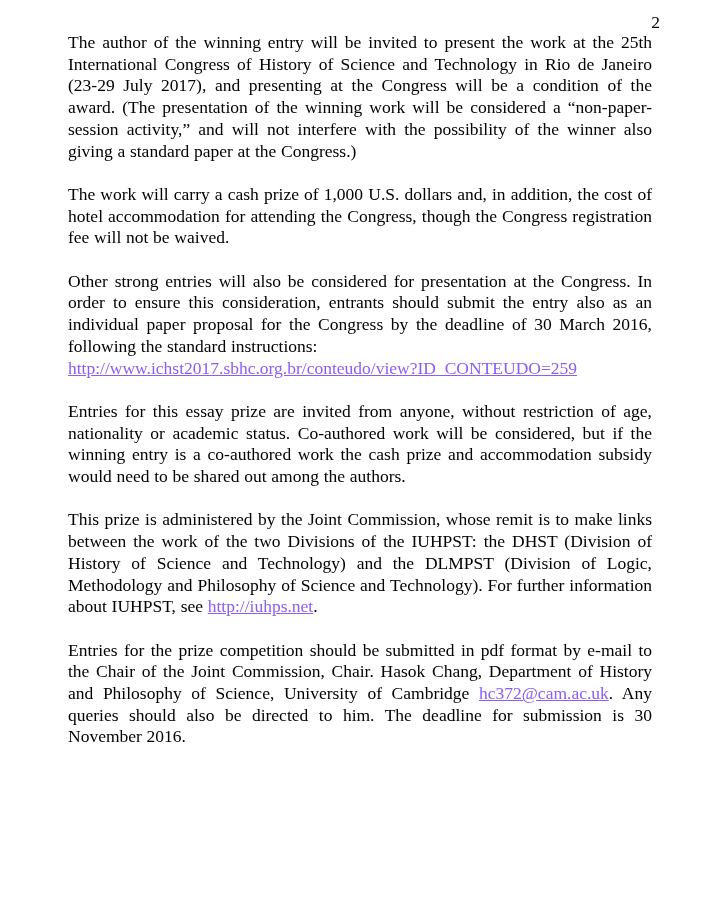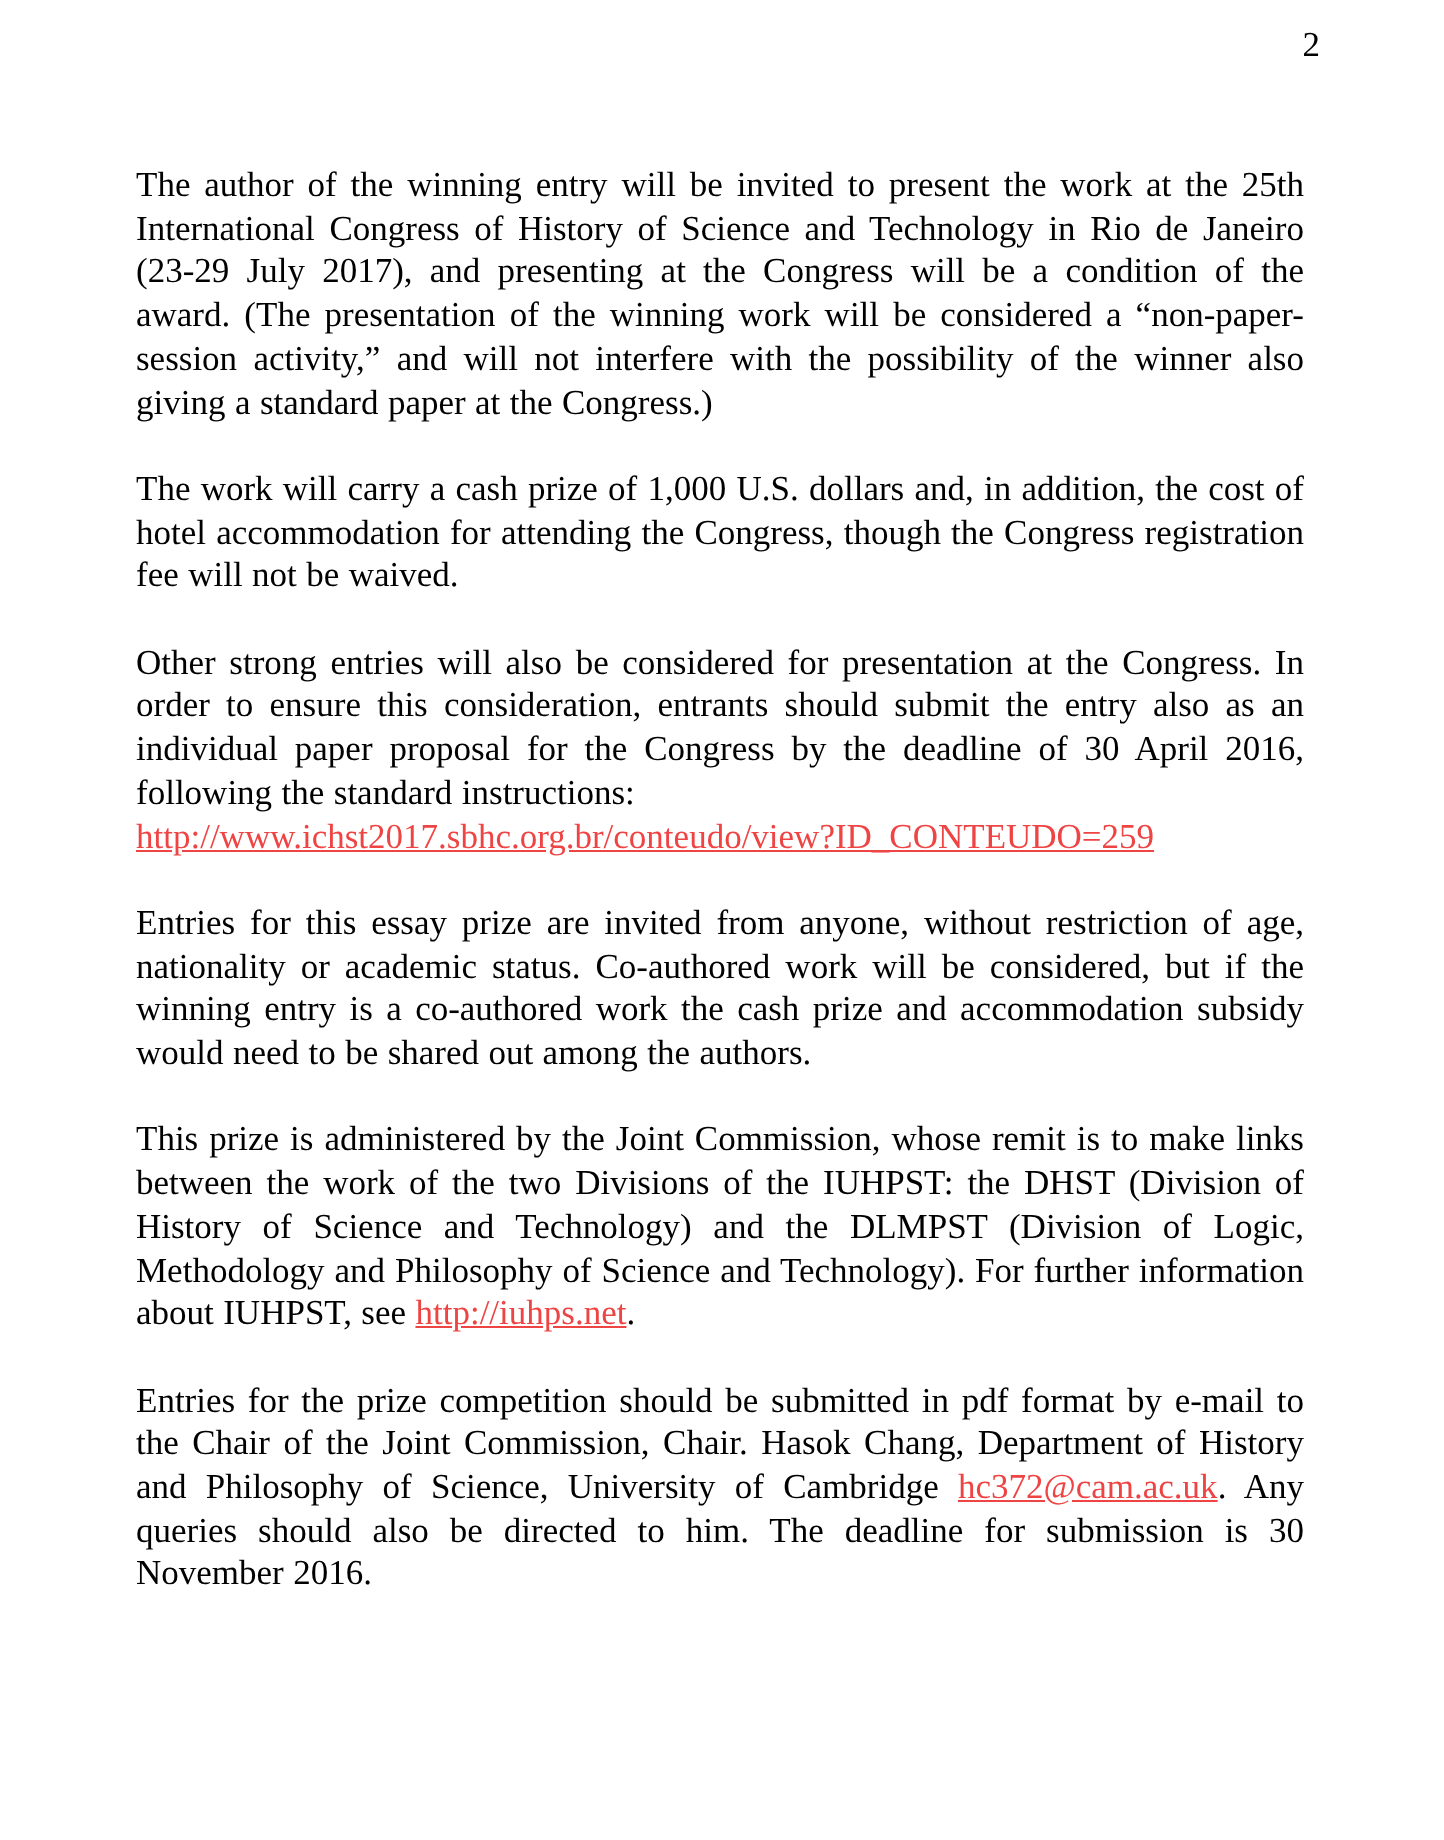--- a/index.html
+++ b/index.html
@@ -21,49 +21,48 @@
     padding: 12px 62px 0 68px;
     background: #ffffff;
   }
   .page-number {
     font-size: 17.5px;
     line-height: 20px;
     text-align: right;
     padding-right: 0px;
   }
   .content {
-    margin-top: 50px;
     width: 584px;
   }
   p {
     margin: 0 0 21.7px 0;
     font-size: 17.5px;
     line-height: 21.7px;
     text-align: justify;
     word-spacing: 0.02em;
   }
   a {
-    color: #ef4444;
+    color: #8b5cf6;
     text-decoration: underline;
   }
 </style>
 </head>
 <body>
 
 <div class="page">
 
   <div class="page-number">2</div>
 
   <div class="content">
 
     <p>The author of the winning entry will be invited to present the work at the 25th International Congress of History of Science and Technology in Rio de Janeiro (23-29 July 2017), and presenting at the Congress will be a condition of the award.  (The presentation of the winning work will be considered a “non-paper-session activity,” and will not interfere with the possibility of the winner also giving a standard paper at the Congress.)</p>
 
     <p>The work will carry a cash prize of 1,000 U.S. dollars and, in addition, the cost of hotel accommodation for attending the Congress, though the Congress registration fee will not be waived.</p>
 
-    <p><span>Other strong entries will also be considered for presentation at the Congress.  In order to ensure this consideration, entrants should submit the entry also as an individual paper proposal for the Congress by the deadline of 30 April 2016, following the standard instructions:</span><br><a href="#">http://www.ichst2017.sbhc.org.br/conteudo/view?ID_CONTEUDO=259</a></p>
+    <p><span>Other strong entries will also be considered for presentation at the Congress.  In order to ensure this consideration, entrants should submit the entry also as an individual paper proposal for the Congress by the deadline of 30 March 2016, following the standard instructions:</span><br><a href="#">http://www.ichst2017.sbhc.org.br/conteudo/view?ID_CONTEUDO=259</a></p>
 
     <p>Entries for this essay prize are invited from anyone, without restriction of age, nationality or academic status.  Co-authored work will be considered, but if the winning entry is a co-authored work the cash prize and accommodation subsidy would need to be shared out among the authors.</p>
 
     <p><span>This prize is administered by the Joint Commission, whose remit is to make links between the work of the two Divisions of the IUHPST: the DHST (Division of History of Science and Technology) and the DLMPST (Division of Logic, Methodology and Philosophy of Science and Technology).  For further information about IUHPST, see </span><a href="#">http://iuhps.net</a><span>.</span></p>
 
     <p><span>Entries for the prize competition should be submitted in pdf format by e-mail to the Chair of the Joint Commission, Chair. Hasok Chang, Department of History and Philosophy of Science, University of Cambridge </span><a href="#">hc372@cam.ac.uk</a><span>.  Any queries should also be directed to him.  The deadline for submission is 30 November 2016.</span></p>
 
   </div>
 </div>
 

